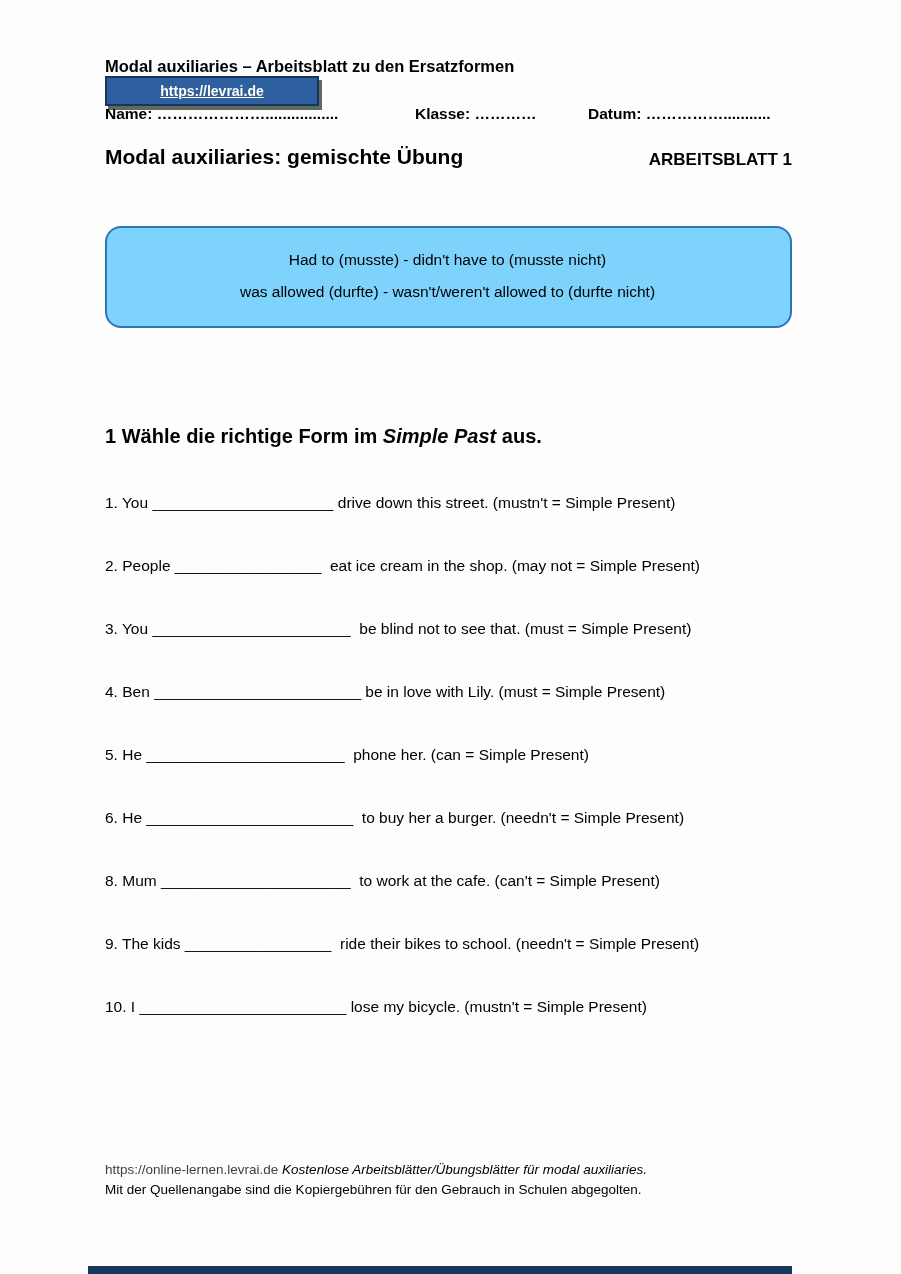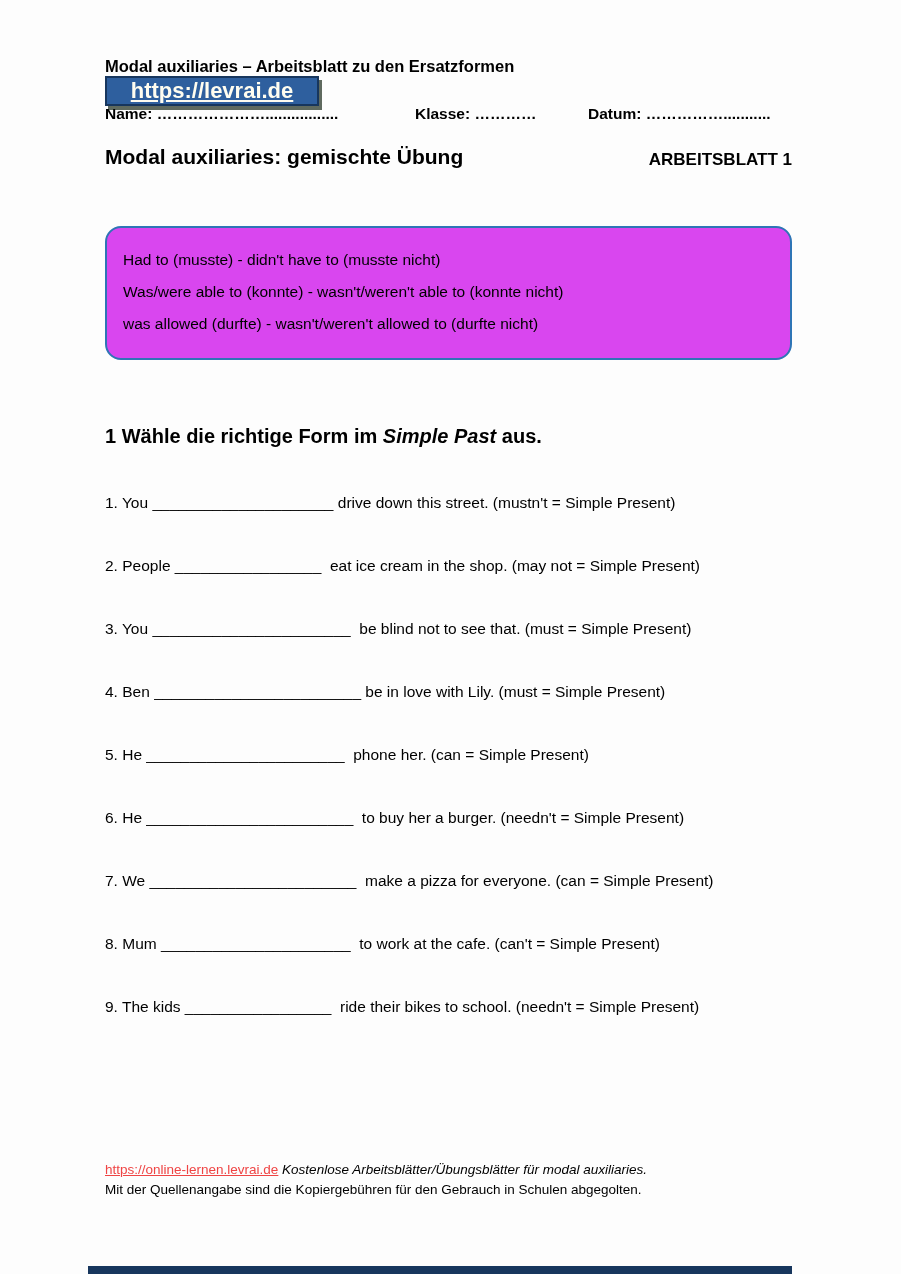--- a/index.html
+++ b/index.html
@@ -41,21 +41,21 @@
     width: 210px;
     height: 26px;
     display: flex;
     align-items: center;
     justify-content: center;
     cursor: pointer;
   }
   .link-box a {
     color: #fffdf0;
     font-weight: bold;
-    font-size: 22px;
+    font-size: 14px;
     text-decoration: underline;
   }
 
   
   .meta-row {
     top: 105px;
     font-weight: bold;
     font-size: 15.5px;
     height: 20px;
   }
@@ -83,21 +83,22 @@
   
   .info-box {
     top: 226px;
     box-sizing: border-box;
     width: 687px;
     border: 2px solid #2e75b6;
     border-radius: 16px;
     padding: 16px 18px 18px 16px;
     font-size: 15.5px;
     line-height: 32px;
-    background: #d946ef;
+    background: #7dd3fc;
+    text-align: center;
   }
 
   
   .exercise-heading {
     top: 425px;
     font-weight: bold;
     font-size: 20px;
   }
   .exercise-heading .it { font-style: italic; }
 
@@ -113,22 +114,21 @@
   }
   .item:last-child { margin-bottom: 0; }
 
   
   .footer {
     top: 1160px;
     font-size: 13.5px;
     line-height: 20px;
   }
   .footer a {
-    color: #ef4444;
-    text-decoration: underline;
+    color: #404040;
   }
 
   
   .bottom-bar {
     position: absolute;
     left: 88px;
     top: 1266px;
     width: 704px;
     height: 8px;
     background: #17365d;
@@ -150,38 +150,37 @@
   <span class="meta-datum">Datum: ……………...........</span>
 </div>
 
 <div class="content title-row">
   <div class="main-title">Modal auxiliaries: gemischte Übung</div>
   <div class="arbeitsblatt">ARBEITSBLATT 1</div>
 </div>
 
 <div class="content info-box">
   <div>Had to (musste) - didn't have to (musste nicht)</div>
-  <div>Was/were able to (konnte) - wasn't/weren't able to (konnte nicht)</div>
   <div>was allowed (durfte) - wasn't/weren't allowed to (durfte nicht)</div>
 </div>
 
 <div class="content exercise-heading">
   <span>1 Wähle die richtige Form im </span><span class="it">Simple Past</span><span> aus.</span>
 </div>
 
 <div class="content items">
   <div class="item"><span>1. You </span><span class="blank">_____________________</span><span> drive down this street. (mustn't = Simple Present)</span></div>
   <div class="item"><span>2. People </span><span class="blank">_________________</span><span>  eat ice cream in the shop. (may not = Simple Present)</span></div>
   <div class="item"><span>3. You </span><span class="blank">_______________________</span><span>  be blind not to see that. (must = Simple Present)</span></div>
   <div class="item"><span>4. Ben </span><span class="blank">________________________</span><span> be in love with Lily. (must = Simple Present)</span></div>
   <div class="item"><span>5. He </span><span class="blank">_______________________</span><span>  phone her. (can = Simple Present)</span></div>
   <div class="item"><span>6. He </span><span class="blank">________________________</span><span>  to buy her a burger. (needn't = Simple Present)</span></div>
-  <div class="item"><span>7. We </span><span class="blank">________________________</span><span>  make a pizza for everyone. (can = Simple Present)</span></div>
   <div class="item"><span>8. Mum </span><span class="blank">______________________</span><span>  to work at the cafe. (can't = Simple Present)</span></div>
   <div class="item"><span>9. The kids </span><span class="blank">_________________</span><span>  ride their bikes to school. (needn't = Simple Present)</span></div>
+  <div class="item"><span>10. I </span><span class="blank">________________________</span><span> lose my bicycle. (mustn't = Simple Present)</span></div>
 </div>
 
 <div class="content footer">
   <div><a>https://online-lernen.levrai.de</a><span style="white-space:pre-wrap;font-style:italic;"> Kostenlose Arbeitsblätter/Übungsblätter für modal auxiliaries.</span></div>
   <div>Mit der Quellenangabe sind die Kopiergebühren für den Gebrauch in Schulen abgegolten.</div>
 </div>
 
 <div class="bottom-bar"></div>
 
 </body></html>

